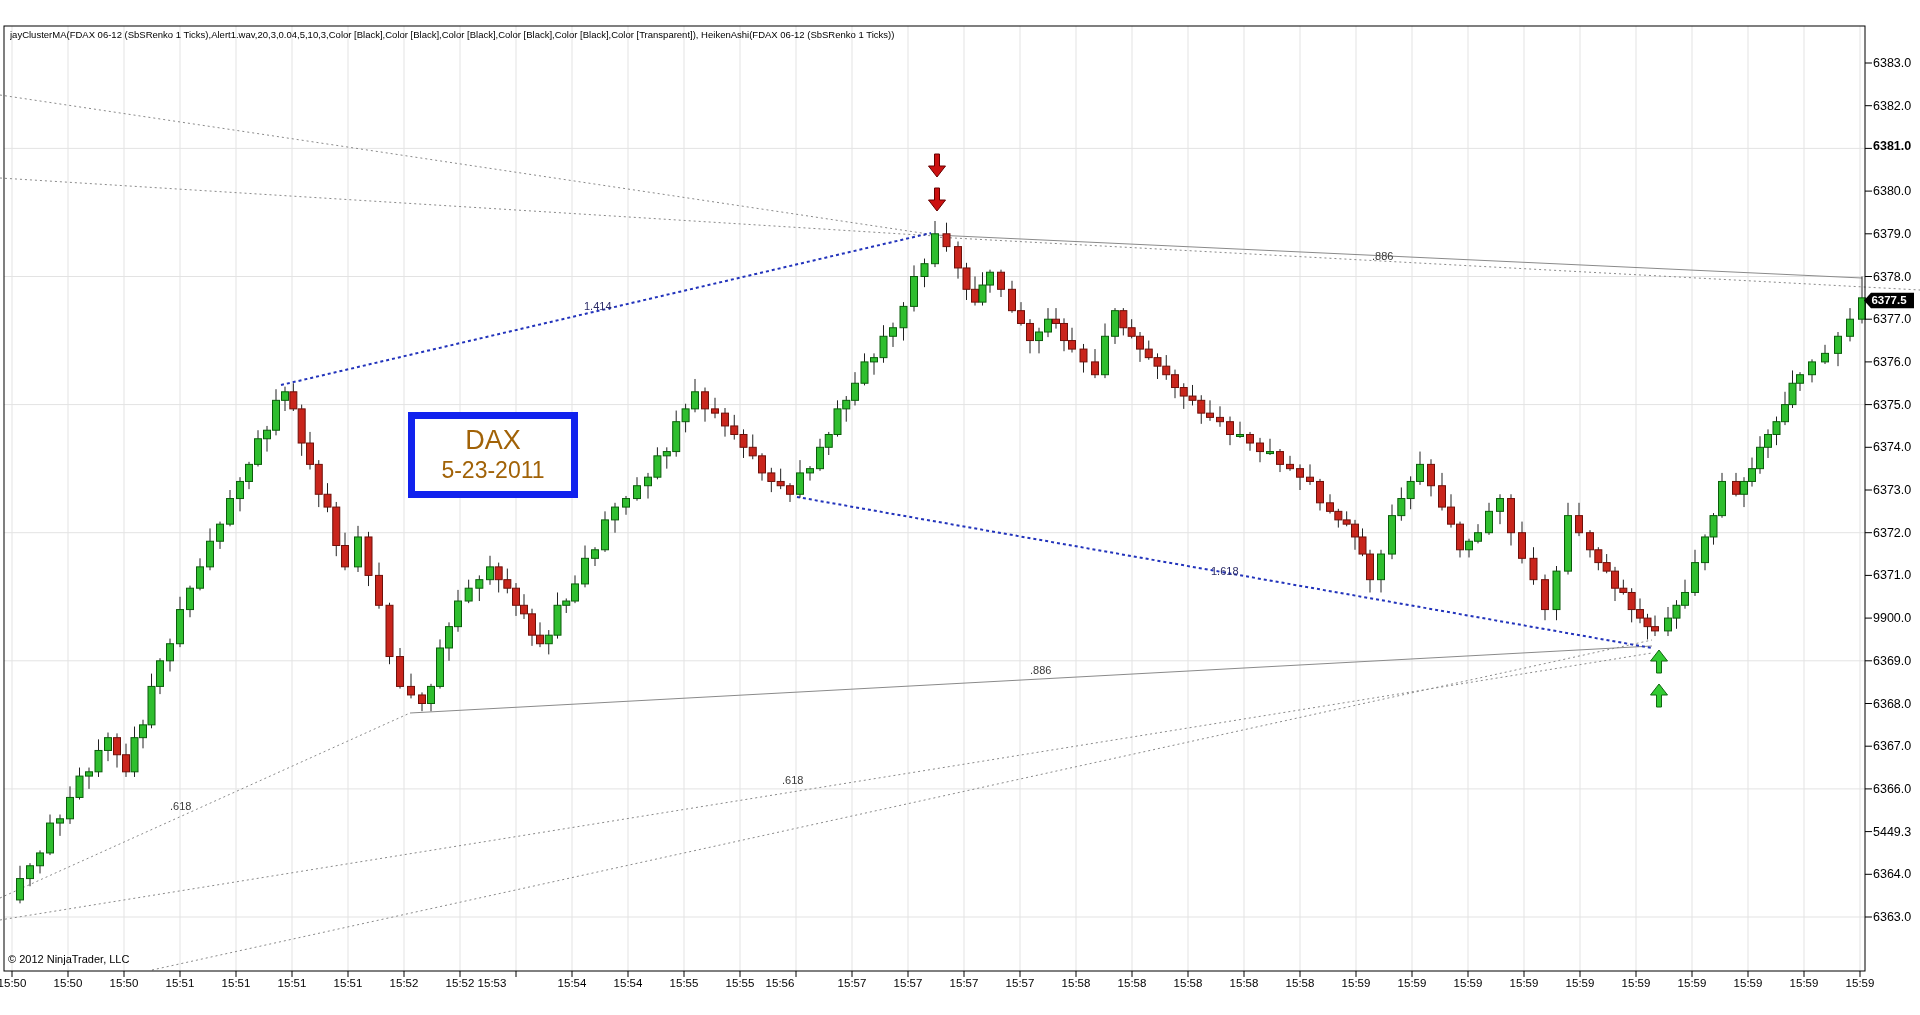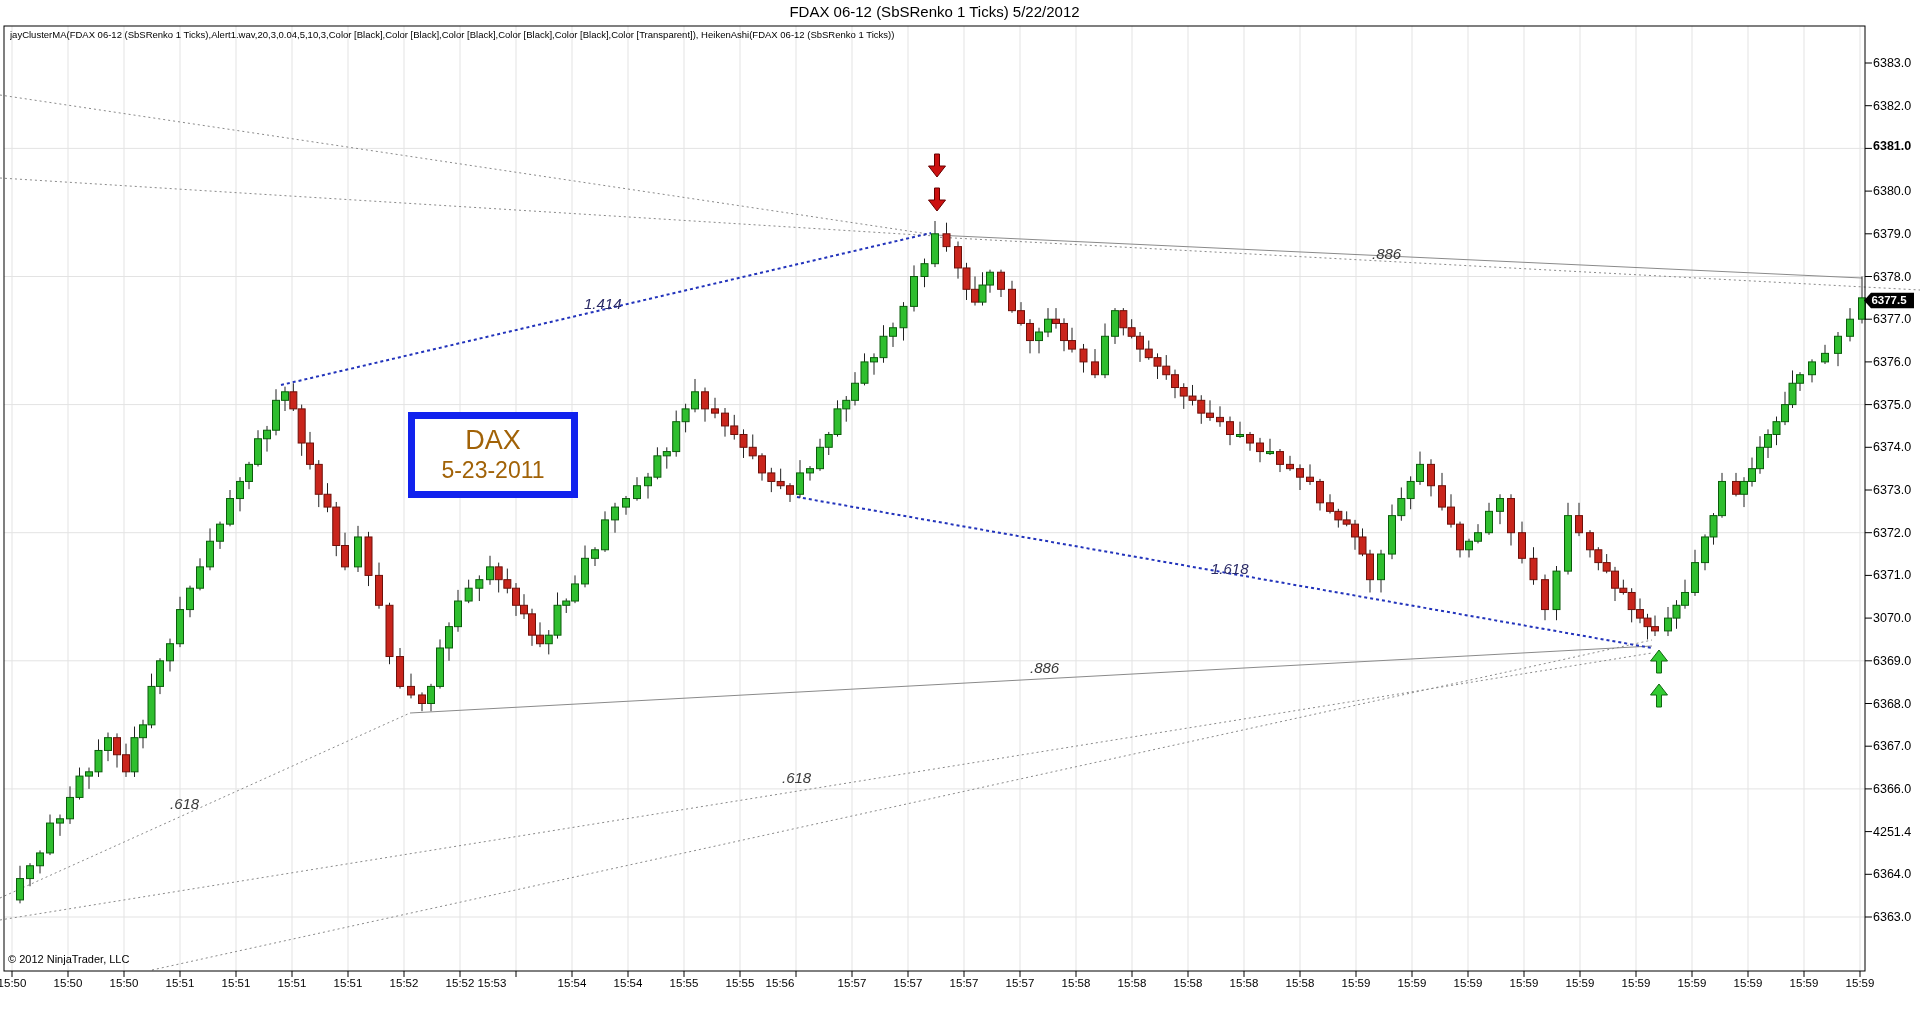--- a/index.html
+++ b/index.html
@@ -4,34 +4,33 @@
 <style>
   html,body{margin:0;padding:0;background:#fff;}
   body{font-family:"Liberation Sans",sans-serif;position:relative;width:1920px;height:1015px;overflow:hidden;}
   #stage{position:absolute;left:0;top:0;width:1920px;height:1015px;background:#fff;}
   #chart-svg{position:absolute;left:0;top:0;}
   .page-title{position:absolute;left:4px;top:3px;width:1861px;text-align:center;font-size:15px;color:#000;}
   .indicator-line{position:absolute;left:10px;top:29px;width:1840px;font-size:9.5px;color:#000;white-space:nowrap;overflow:hidden;}
   .copyright{position:absolute;left:8px;top:953px;font-size:11px;color:#000;}
   .y-label{position:absolute;left:1873px;font-size:12.5px;color:#000;transform:translateY(-50%);}
   .x-label{position:absolute;top:977px;font-size:11.5px;color:#000;transform:translateX(-50%);}
-  .fib-label{position:absolute;font-size:15px;transform:translate(-2px,-100%);font-style:italic;}
+  .fib-label{position:absolute;font-size:11px;transform:translate(-2px,-100%);}
   .annotation-box{position:absolute;left:408px;top:412px;width:170px;height:86px;border:7px solid #1122ee;background:#fff;box-sizing:border-box;display:flex;flex-direction:column;align-items:center;justify-content:center;color:#a16207;}
   .annotation-box .l1{font-size:27px;line-height:30px;}
   .annotation-box .l2{font-size:23px;line-height:30px;}
   .watermark{position:absolute;left:1252px;top:318px;width:540px;font-family:"DejaVu Serif",serif;font-style:italic;font-weight:bold;font-size:47px;letter-spacing:1px;color:#cd8181;white-space:nowrap;
     text-shadow:-1px -1px 0 #fff,1px -1px 0 #fff,-1px 1px 0 #fff,1px 1px 0 #fff,3px 4px 5px rgba(110,110,110,.85);}
   .price-marker{position:absolute;left:1864px;top:292px;width:50px;height:17px;background:#000;color:#fff;font-size:11.5px;font-weight:bold;line-height:17px;text-align:center;
     clip-path:polygon(0 50%,14% 4%,100% 4%,100% 96%,14% 96%);}
 </style>
 </head>
 <body>
 
 <div id="stage">
-  <div class="page-title">FDAX 06-12 (SbSRenko 1 Ticks)  5/22/2012</div>
   <svg id="chart-svg" width="1920" height="1015" xmlns="http://www.w3.org/2000/svg">
       <line x1="12" y1="26" x2="12" y2="971" stroke="#e3e3e3" stroke-width="1"></line>
       <line x1="68" y1="26" x2="68" y2="971" stroke="#e3e3e3" stroke-width="1"></line>
       <line x1="124" y1="26" x2="124" y2="971" stroke="#e3e3e3" stroke-width="1"></line>
       <line x1="180" y1="26" x2="180" y2="971" stroke="#e3e3e3" stroke-width="1"></line>
       <line x1="236" y1="26" x2="236" y2="971" stroke="#e3e3e3" stroke-width="1"></line>
       <line x1="292" y1="26" x2="292" y2="971" stroke="#e3e3e3" stroke-width="1"></line>
       <line x1="348" y1="26" x2="348" y2="971" stroke="#e3e3e3" stroke-width="1"></line>
       <line x1="404" y1="26" x2="404" y2="971" stroke="#e3e3e3" stroke-width="1"></line>
       <line x1="460" y1="26" x2="460" y2="971" stroke="#e3e3e3" stroke-width="1"></line>
@@ -535,26 +534,26 @@
       <div class="y-label" style="top: 191.1px;">6380.0</div>
       <div class="y-label" style="top: 233.8px;">6379.0</div>
       <div class="y-label" style="top: 276.5px;">6378.0</div>
       <div class="y-label" style="top: 319.2px;">6377.0</div>
       <div class="y-label" style="top: 361.9px;">6376.0</div>
       <div class="y-label" style="top: 404.6px;">6375.0</div>
       <div class="y-label" style="top: 447.3px;">6374.0</div>
       <div class="y-label" style="top: 490px;">6373.0</div>
       <div class="y-label" style="top: 532.7px;">6372.0</div>
       <div class="y-label" style="top: 575.4px;">6371.0</div>
-      <div class="y-label" style="top: 618.1px;">3070.0</div>
+      <div class="y-label" style="top: 618.1px;">9900.0</div>
       <div class="y-label" style="top: 660.8px;">6369.0</div>
       <div class="y-label" style="top: 703.5px;">6368.0</div>
       <div class="y-label" style="top: 746.2px;">6367.0</div>
       <div class="y-label" style="top: 788.9px;">6366.0</div>
-      <div class="y-label" style="top: 831.6px;">4251.4</div>
+      <div class="y-label" style="top: 831.6px;">5449.3</div>
       <div class="y-label" style="top: 874.3px;">6364.0</div>
       <div class="y-label" style="top: 917px;">6363.0</div>
     </div>
   <div id="xlabels">
       <div class="x-label" style="left: 12px;">15:50</div>
       <div class="x-label" style="left: 68px;">15:50</div>
       <div class="x-label" style="left: 124px;">15:50</div>
       <div class="x-label" style="left: 180px;">15:51</div>
       <div class="x-label" style="left: 236px;">15:51</div>
       <div class="x-label" style="left: 292px;">15:51</div>

